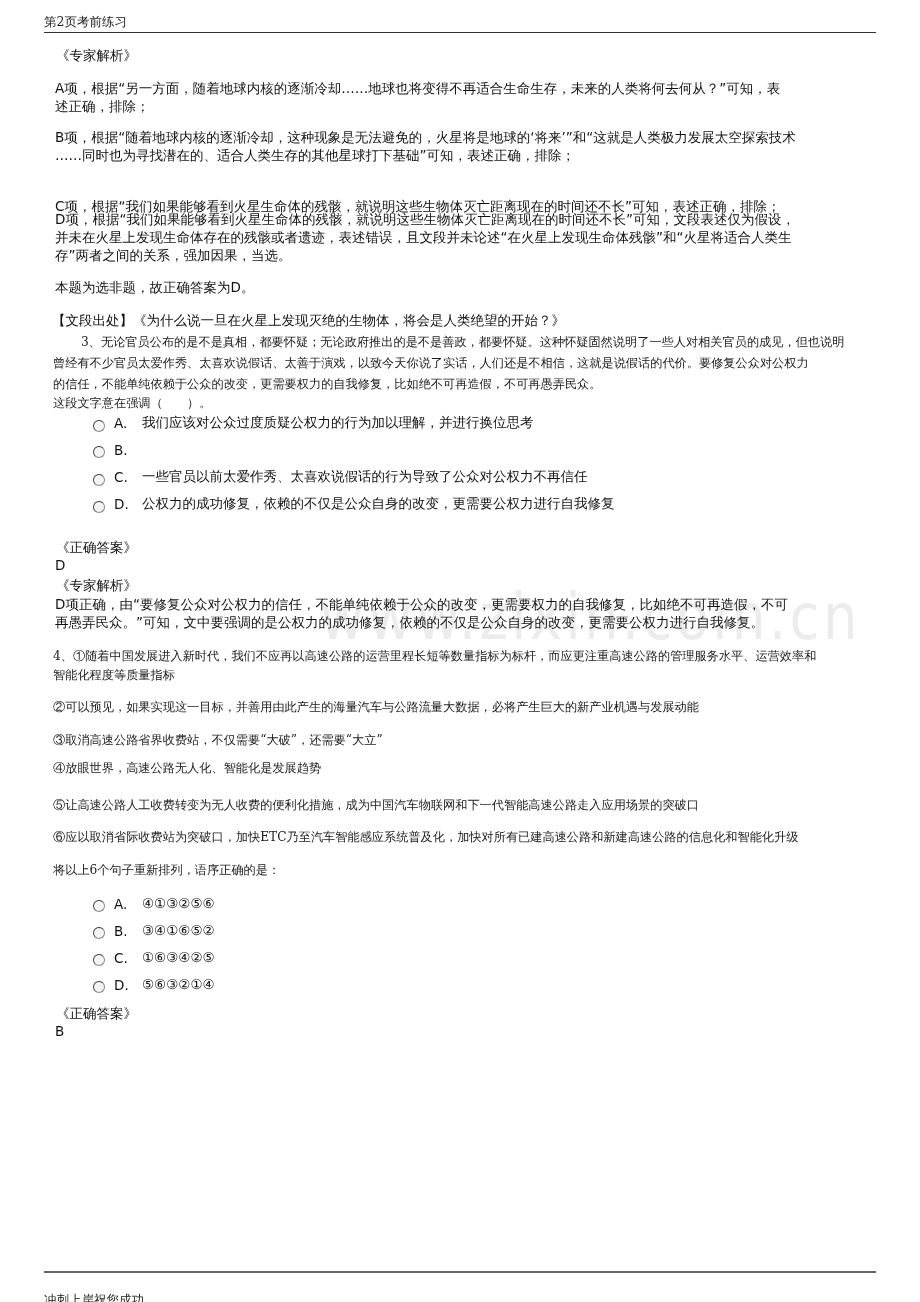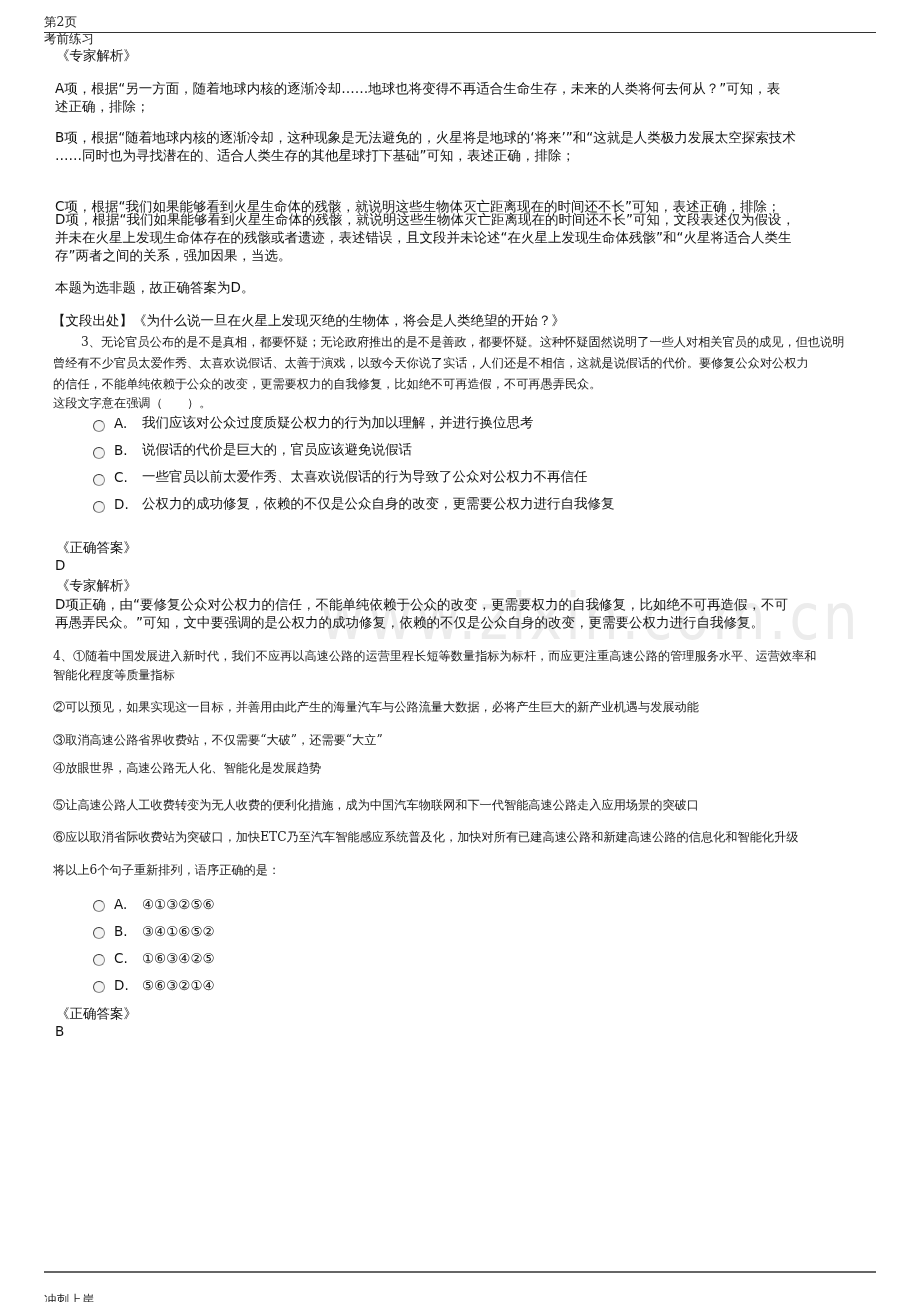--- a/index.html
+++ b/index.html
@@ -5,28 +5,28 @@
   html, body { margin: 0; padding: 0; background: #ffffff; }
   body {
     width: 920px; height: 1302px; position: relative; overflow: hidden;
     font-family: "DejaVu Sans", "Liberation Sans", sans-serif;
     color: #111;
   }
   .hdr, .ftr {
     position: absolute; left: 44px; right: 44px;
     display: flex; 
     font-family: "DejaVu Serif", "Liberation Serif", serif;
-    font-size: 12.5px; color: #222; flex-direction: column;
+    font-size: 12.5px; color: #222;
   }
   .hdr { top: 14px; height: 17px; border-bottom: 1px solid #333; padding-bottom: 1px; }
   .ftr { top: 1271px; height: 17px; border-top: 2px solid #666; padding-top: 19px; }
   .abs { position: absolute; left: 55px; white-space: nowrap; }
   .p13 { font-size: 13.5px; line-height: 19px; color: #111; }
   .p12 { font-size: 12.2px; line-height: 22px; color: #1a1a1a; font-family: "DejaVu Serif", "Liberation Serif", serif; }
-  .serif { font-family: Liberation Sans, sans-serif; }
+  .serif { font-family: Liberation Serif, serif; }
   .opt { position: absolute; left: 93px; display: flex; align-items: center; font-size: 13.5px; }
   .radio {
     width: 10px; height: 10px; border-radius: 50%;
     border: 1.5px solid #888; border-top-color: #333; border-left-color: #444;
     background: #f4f4f4; margin-right: 9px; margin-top: 5px;
   }
   .optlabel { width: 28px; font-family: "DejaVu Sans", sans-serif; }
   .watermark {
     position: absolute; left: 320px; top: 580px;
     font-family: "DejaVu Sans", "Liberation Sans", sans-serif;
@@ -65,21 +65,20 @@
   <div class="abs p12" style="top:392px;left:53px;">这段文字意在强调（　　）。</div>
 
   <div class="opt" style="top:414px;">
     <span class="radio"></span>
     <span class="optlabel">A.</span>
     <span class="serif">我们应该对公众过度质疑公权力的行为加以理解，并进行换位思考</span>
   </div>
   <div class="opt" style="top:441px;">
     <span class="radio"></span>
     <span class="optlabel">B.</span>
-    <span class="serif">说假话的代价是巨大的，官员应该避免说假话</span>
   </div>
   <div class="opt" style="top:468px;">
     <span class="radio"></span>
     <span class="optlabel">C.</span>
     <span class="serif">一些官员以前太爱作秀、太喜欢说假话的行为导致了公众对公权力不再信任</span>
   </div>
   <div class="opt" style="top:495px;">
     <span class="radio"></span>
     <span class="optlabel">D.</span>
     <span class="serif">公权力的成功修复，依赖的不仅是公众自身的改变，更需要公权力进行自我修复</span>

